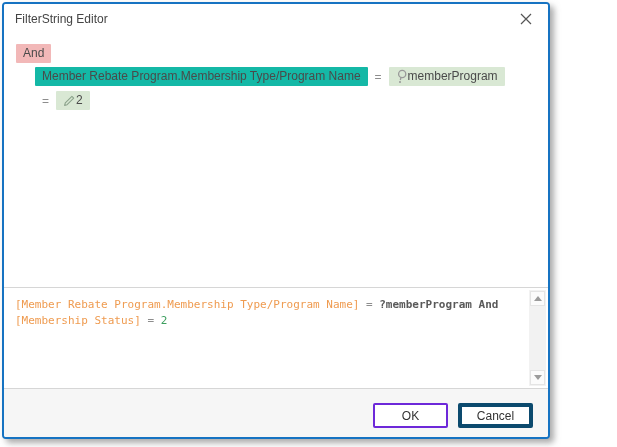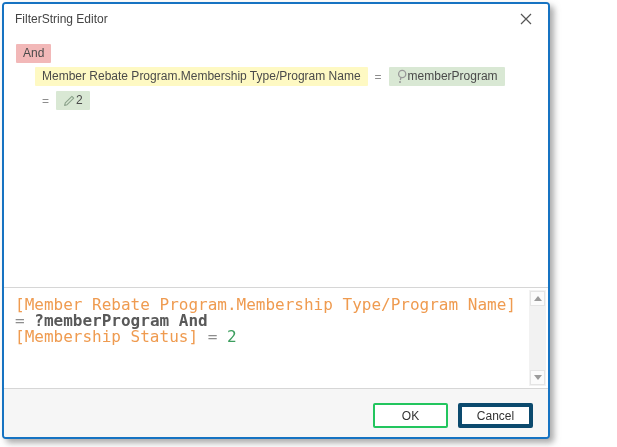--- a/index.html
+++ b/index.html
@@ -20,32 +20,32 @@
     display: flex; align-items: center; justify-content: center; cursor: pointer; }
   .close-btn svg { display: block; }
 
   
   .builder { position: relative; height: 253px; background: #ffffff; }
   .badge { display: inline-flex; align-items: center; padding: 2px 7px; font-size: 12px;
     color: #4a4a4a; border-radius: 1px; line-height: 15px; white-space: nowrap; }
   .badge-and { background: #f2b8b8; margin: 10px 0 4px 12px; }
   .cond-rows { margin-left: 31px; }
   .cond-row { display: flex; align-items: center; margin-bottom: 5px; }
-  .badge-field { background: #fef9c3; }
+  .badge-field { background: #14b8a6; }
   .cond-op { font-size: 12px; color: #8d8d8d; margin: 0 7px; }
   .badge-value { background: #d9e8d4; gap: 0; }
   .icon-svg { display: block; }
 
   
   .divider { height: 1px; background: #d6d6d6; }
 
   
   .text-area { position: relative; height: 100px; background: #ffffff; }
   .code { padding: 9px 28px 0 11px; font-family: "DejaVu Sans Mono", monospace;
-    font-size: 16px; line-height: 16px; white-space: pre-wrap; }
+    font-size: 11px; line-height: 16px; white-space: pre-wrap; }
   .tok-field { color: #ef9b50; }
   .tok-op { color: #8d8d8d; }
   .tok-param { color: #595959; font-weight: bold; }
   .tok-conj { color: #595959; font-weight: bold; }
   .tok-num { color: #3c9e5e; }
 
   .vscroll { position: absolute; top: 2px; right: 2px; bottom: 2px; width: 17px;
     background: #f2f2f2; }
   .scroll-btn { position: absolute; left: 1px; width: 15px; height: 15px;
     background: #fbfbfb; border: 1px solid #e4e4e4;
@@ -55,21 +55,21 @@
   .tri-up { width: 0; height: 0; border-left: 4px solid transparent;
     border-right: 4px solid transparent; border-bottom: 5px solid #9b9b9b; }
   .tri-down { width: 0; height: 0; border-left: 4px solid transparent;
     border-right: 4px solid transparent; border-top: 5px solid #9b9b9b; }
 
   
   .footer { position: relative; height: 52px; background: #f6f6f6; }
   .btn { position: absolute; top: 14px; height: 25px; width: 75px; background: #ffffff;
     font-family: "Liberation Sans", sans-serif; font-size: 12px; color: #333333;
     border-radius: 2px; cursor: pointer; }
-  .btn-ok { right: 100px; border: 2px solid #22c55e; }
+  .btn-ok { right: 100px; border: 2px solid #6d28d9; }
   .btn-cancel { right: 15px; border: 4px solid #0c4a6e; }
 </style>
 </head>
 <body>
 
 <div class="window">
 
   <div class="titlebar">
     <span class="title">FilterString Editor</span>
     <span class="close-btn">

